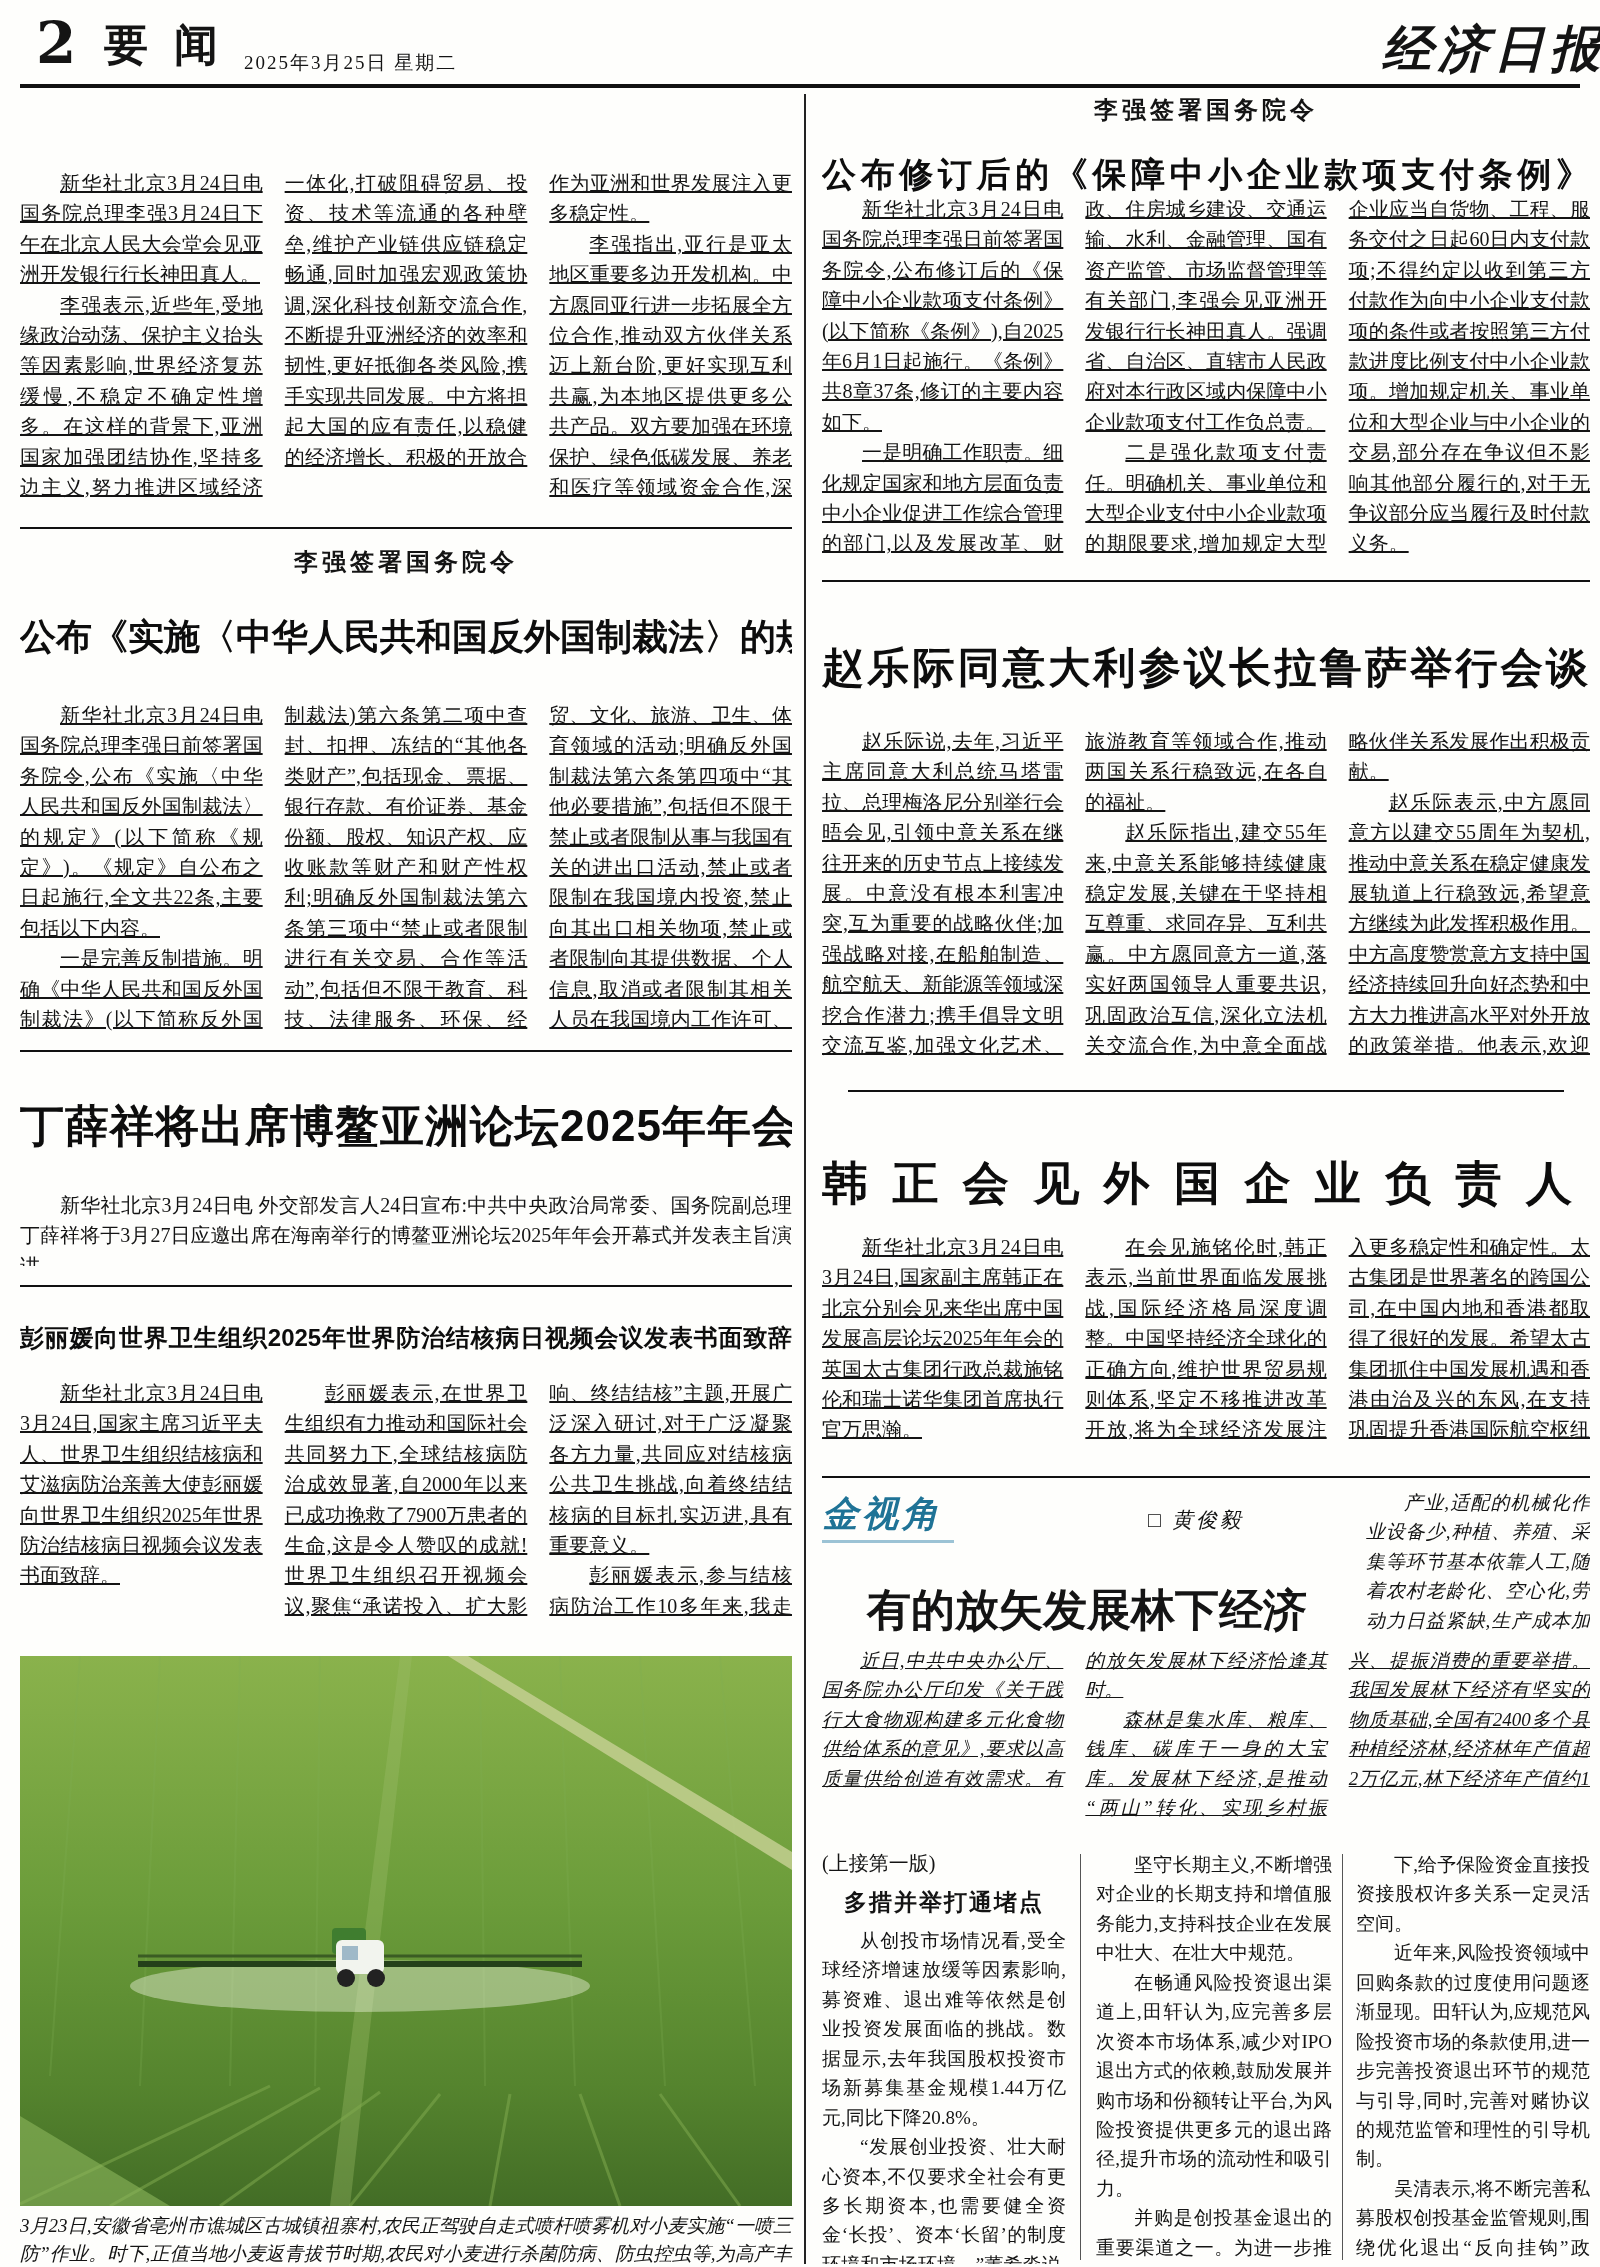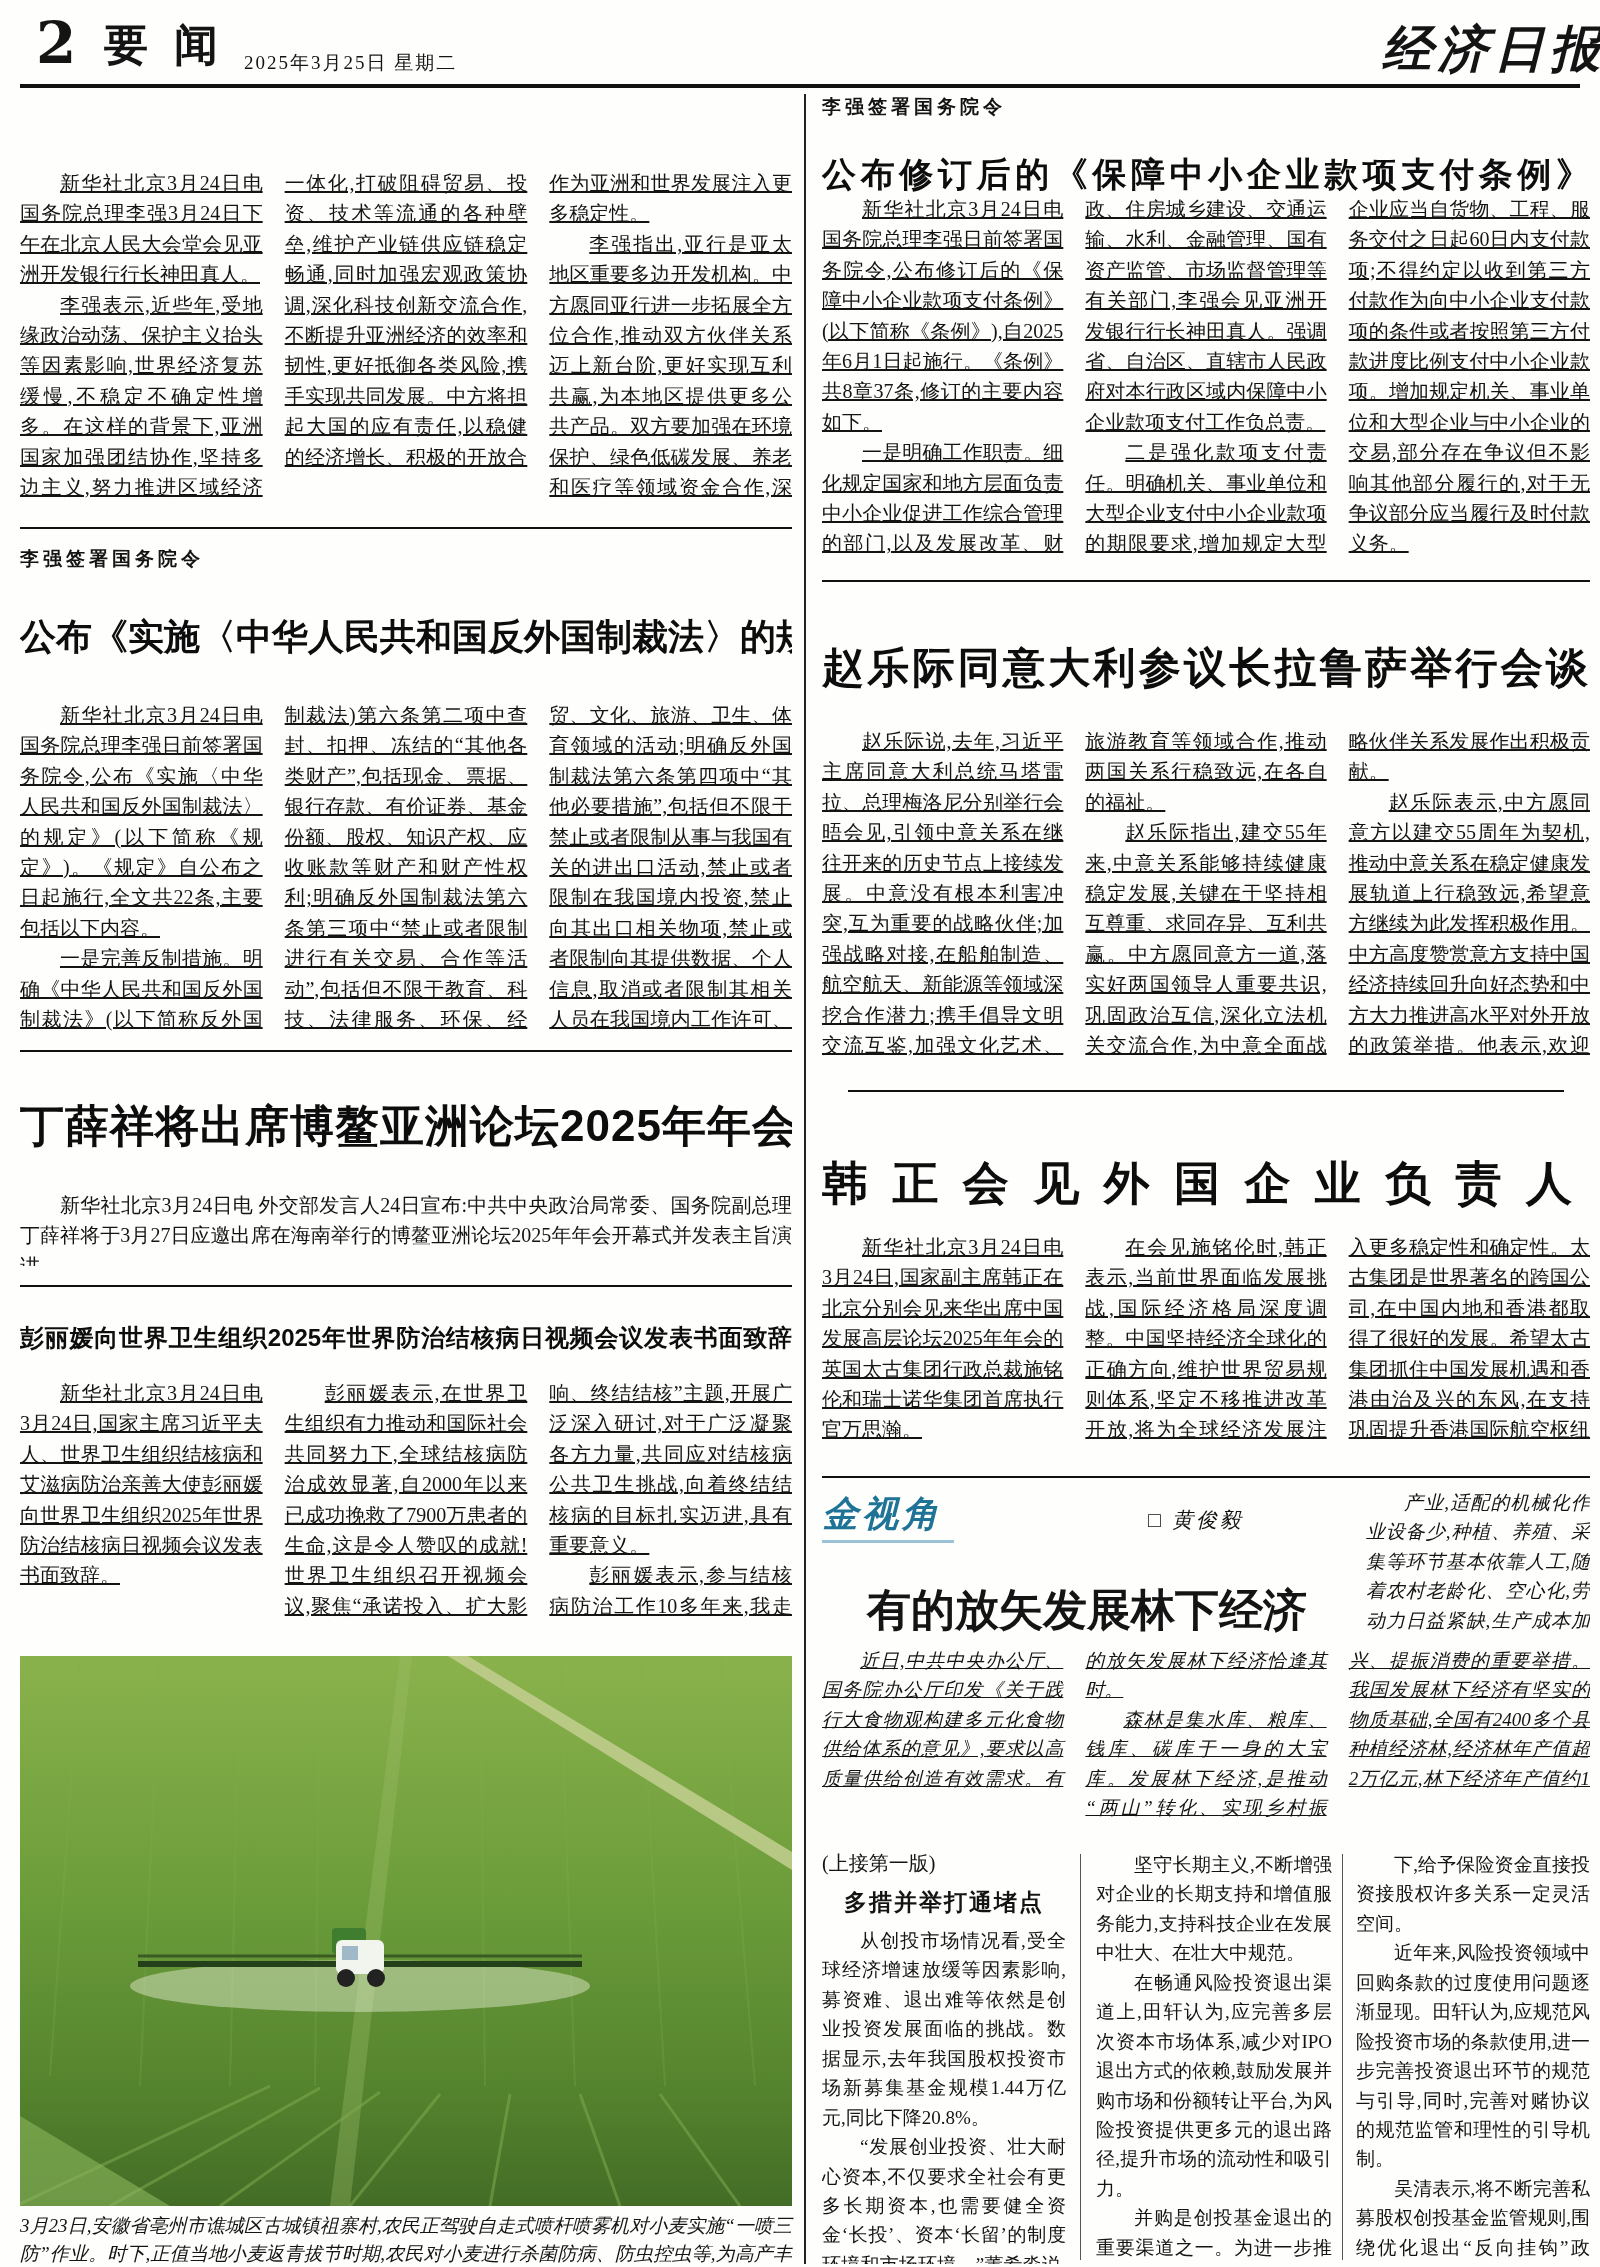--- a/index.html
+++ b/index.html
@@ -12,21 +12,21 @@
   .edition-date{font-size:19px;letter-spacing:2px;margin-left:12px;}
   .brand{font-size:50px;font-weight:bold;font-style:italic;letter-spacing:6px;white-space:nowrap;
          font-family:"DejaVu Serif","Liberation Serif",serif;margin-left:20px;}
   .hrule{background:#111;height:2px;}
   .hrule.thick{height:4px;}
   .vrule{background:#222;width:2px;}
   .vrule.thin{width:1px;background:#555;}
   
   .headline{font-family:"Liberation Sans","DejaVu Sans",sans-serif;font-weight:bold;color:#0d0d0d;
             white-space:nowrap;overflow:hidden;text-align:justify;text-align-last:justify;line-height:1.15;}
-  .kicker{font-size:19px;font-weight:bold;letter-spacing:4px;}
+  .kicker{font-size:24px;font-weight:bold;text-align:center;letter-spacing:4px;}
   
   .body{font-size:20px;line-height:1.52;text-align:justify;overflow:hidden;word-break:break-all;}
   .cols{column-count:3;column-gap:22px;column-fill:auto;text-decoration:underline;}
   .body p{margin:0;text-indent:2em;}
   .kai{font-style:italic;font-family:"Liberation Serif","DejaVu Serif",serif;}
   .small{font-size:19px;line-height:1.55;}
   
   .gv-label{font-size:36px;font-weight:bold;font-style:italic;color:#1f7396;letter-spacing:4px;}
   .gv-underline{height:3px;background:#9cc3d5;}
   .gv-author{font-size:21px;font-style:italic;letter-spacing:3px;}

